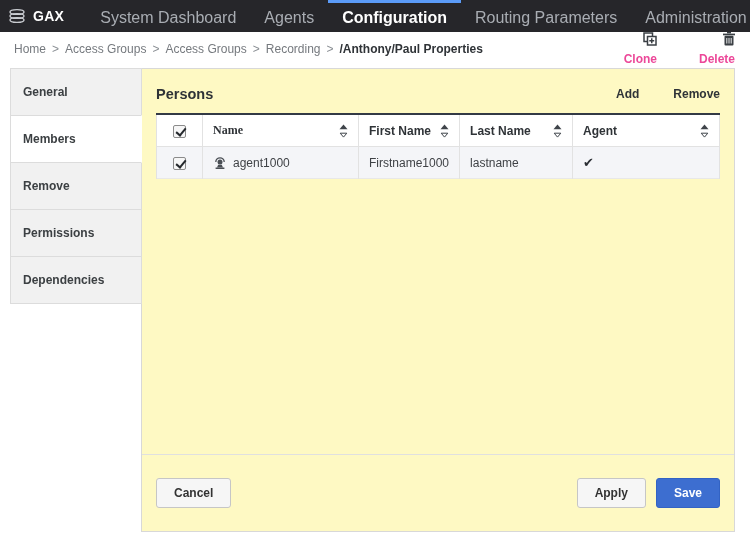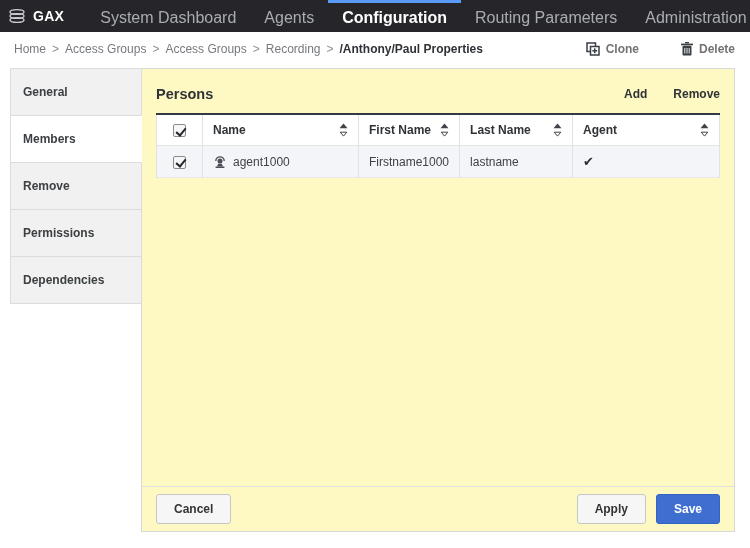--- a/index.html
+++ b/index.html
@@ -30,21 +30,21 @@
   .crumbbar {
     height: 34px; display: flex; align-items: center; padding: 0 15px 0 14px;
     font-size: 12px;
   }
   .crumb-link { color: #75797e; cursor: pointer; }
   .crumb-sep { color: #8a8f94; margin: 0 6px; }
   .crumb-current { color: #2f3337; font-weight: bold; }
   .page-toolbar { margin-left: auto; display: flex; gap: 42px; }
   .tool-btn {
     display: flex; align-items: flex-end; gap: 6px; font-size: 12px; font-weight: bold;
-    color: #737373; cursor: pointer;
+    color: #ec4899; cursor: pointer; flex-direction: column;
   }
 
   
   .content-row { display: flex; align-items: flex-start; padding: 2px 15px 0 10px; }
   .side-tabs { flex: 0 0 132px; position: relative; z-index: 3; }
   .side-tab {
     background: #f1f1f1; border: 1px solid #dcdcdc; margin-top: -1px;
     padding: 16px 12px; font-size: 12px; font-weight: bold; color: #3c4043;
     cursor: pointer; position: relative;
   }
@@ -52,56 +52,56 @@
   .side-tab.active { background: #fff; border-right-color: #fff; z-index: 4; }
 
   .panel {
     flex: 1; margin-left: -1px; background: #fef9c3; border: 1px solid #d8d8d8;
     height: 464px; display: flex; flex-direction: column; position: relative; z-index: 1;
   }
   .panel-head {
     display: flex; align-items: center; padding: 17px 14px 11px 14px;
   }
   .panel-title { font-size: 14.5px; font-weight: bold; color: #2f3337; }
-  .panel-links { margin-left: auto; display: flex; gap: 26px; align-items: flex-end; }
+  .panel-links { margin-left: auto; display: flex; gap: 34px; align-items: flex-end; }
   .panel-link { font-size: 12px; font-weight: bold; color: #2f3337; cursor: pointer; }
 
   
   .grid { margin: 0 14px; border-collapse: collapse; width: calc(100% - 28px); }
   .grid thead tr { border-top: 2px solid #333a45; }
   .grid th, .grid td {
     border-right: 1px solid #e2e2e2; font-size: 12px; text-align: left;
     padding: 8px 10px; vertical-align: middle;
   }
   .grid th:first-child, .grid td:first-child { border-left: 1px solid #e2e2e2; }
   .grid th { font-weight: bold; color: #2f3337; cursor: pointer; }
   .grid thead tr { background: #fff; border-bottom: 1px solid #e2e2e2; }
   .grid tbody tr { background: #f4f5f8; border-bottom: 1px solid #e8e8e8; }
   .col-check { width: 46px; text-align: center !important; }
-  .col-name { width: 156px; }
+  .col-name { width: 156px; font-family: Liberation Serif, serif; }
   .col-first { width: 94px; }
   .col-last { width: 113px; }
   .th-flex { display: flex; align-items: center; }
   .th-flex .sort { margin-left: auto; }
   .cell-flex { display: flex; align-items: center; gap: 6px; }
   .agent-check { font-size: 13px; font-weight: bold; color: #2b2f34; }
 
   .cb {
     display: inline-block; width: 13px; height: 13px; background: #f6f6f6;
     border: 1px solid #8b8b8b; border-radius: 2px; position: relative; cursor: pointer;
     vertical-align: middle;
   }
   .cb.checked::after {
     content: ""; position: absolute; left: 3.5px; top: 0.5px; width: 4px; height: 8px;
     border: solid #24282c; border-width: 0 2px 2px 0; transform: rotate(40deg);
   }
 
   
   .panel-footer {
-    margin-top: auto; border-top: 1px solid #e0e0e0; padding: 7px 14px;
+    margin-top: auto; border-top: 1px solid #e0e0e0; padding: 23px 14px;
     display: flex; align-items: center; justify-content: space-between;
   }
   .btn {
     font-family: inherit; font-size: 12px; font-weight: bold; color: #333;
     background: #f6f6f6; border: 1px solid #c6c6c6; border-radius: 3px;
     padding: 7px 17px; cursor: pointer;
   }
   .btn-primary { background: #3d6ed0; border-color: #3363c4; color: #fff; }
   .footer-right { margin-left: auto; display: flex; gap: 10px; }
 

